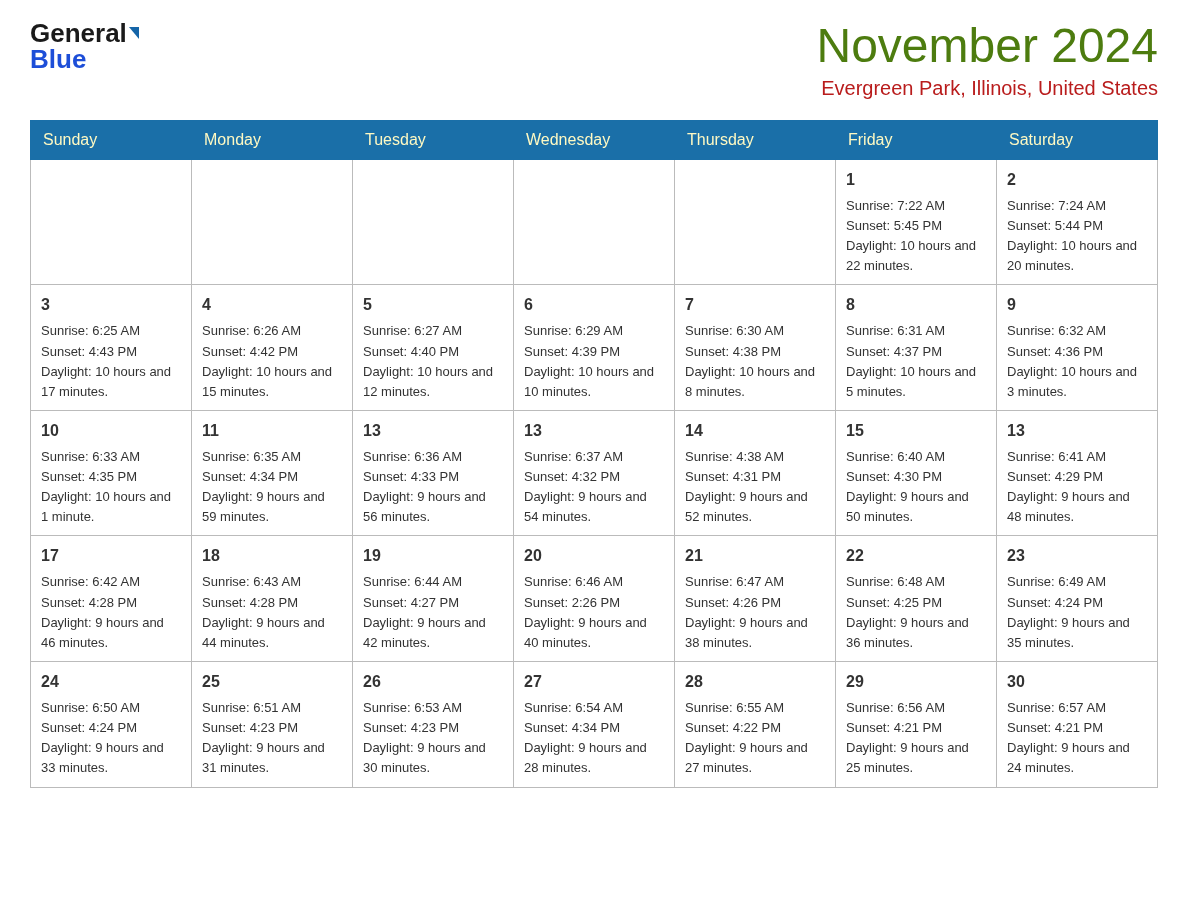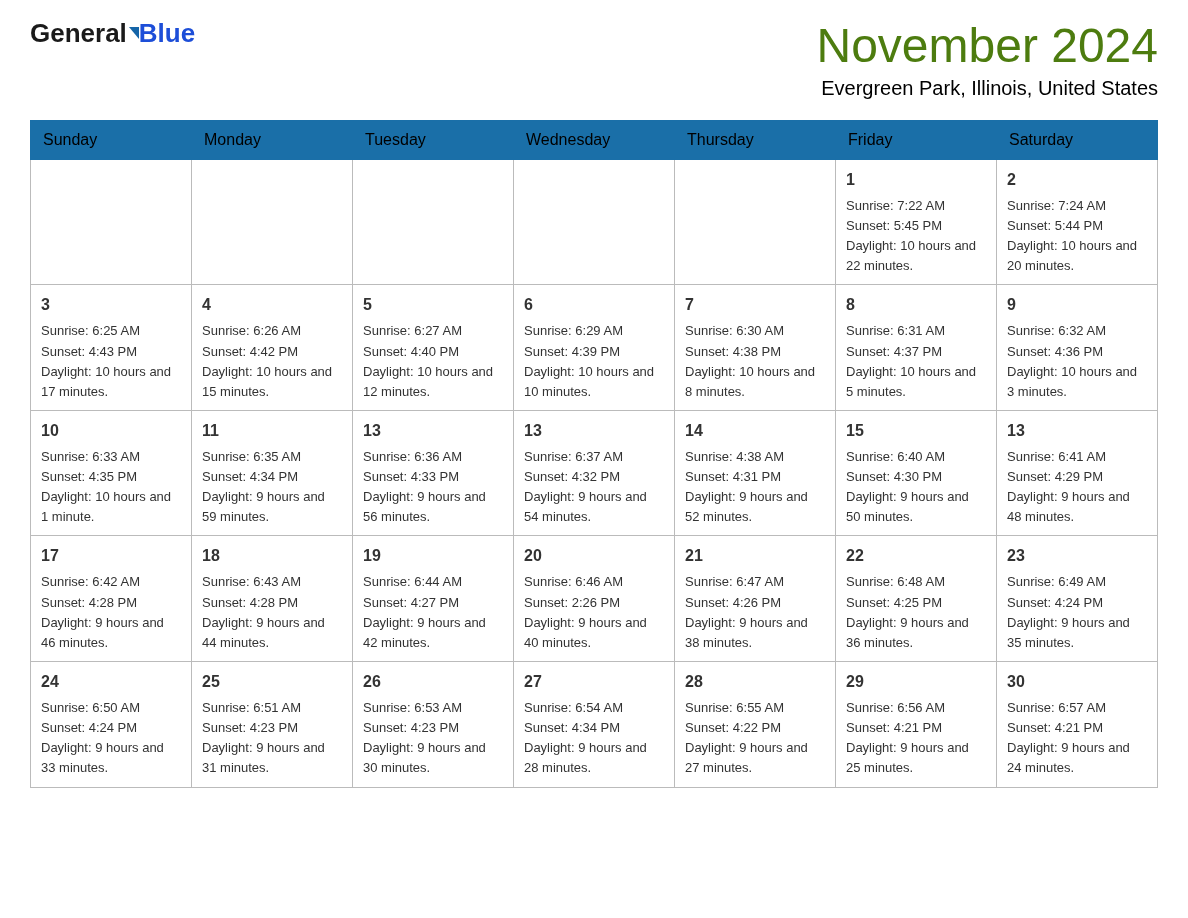--- a/index.html
+++ b/index.html
@@ -12,21 +12,21 @@
       min-height: 918px;
     }
     .header {
       display: flex;
       justify-content: space-between;
       align-items: flex-start;
       margin-bottom: 20px;
     }
     .logo {
       display: flex;
-      flex-direction: row;
+      flex-direction: column;
       align-items: flex-start;
       text-align: right;
     }
     .logo-general {
       font-size: 26px;
       font-weight: bold;
       color: #1a1a1a;
       line-height: 1;
     }
     .logo-blue {
@@ -48,31 +48,31 @@
       text-align: right;
     }
     .month-title {
       font-size: 48px;
       font-weight: normal;
       color: #4d7c0f;
       line-height: 1.1;
     }
     .location {
       font-size: 20px;
-      color: #000000;
+      color: #b91c1c;
       margin-top: 4px;
     }
     .calendar {
       width: 100%;
       border-collapse: collapse;
       border: 1px solid #999;
     }
     .calendar th {
       background-color: #1a6fa8;
-      color: #000000;
+      color: #fef9c3;
       font-size: 16px;
       font-weight: normal;
       padding: 10px 12px;
       text-align: left;
       border: 1px solid #1a6fa8;
     }
     .calendar td {
       vertical-align: top;
       padding: 8px 10px;
       border: 1px solid #bbb;

